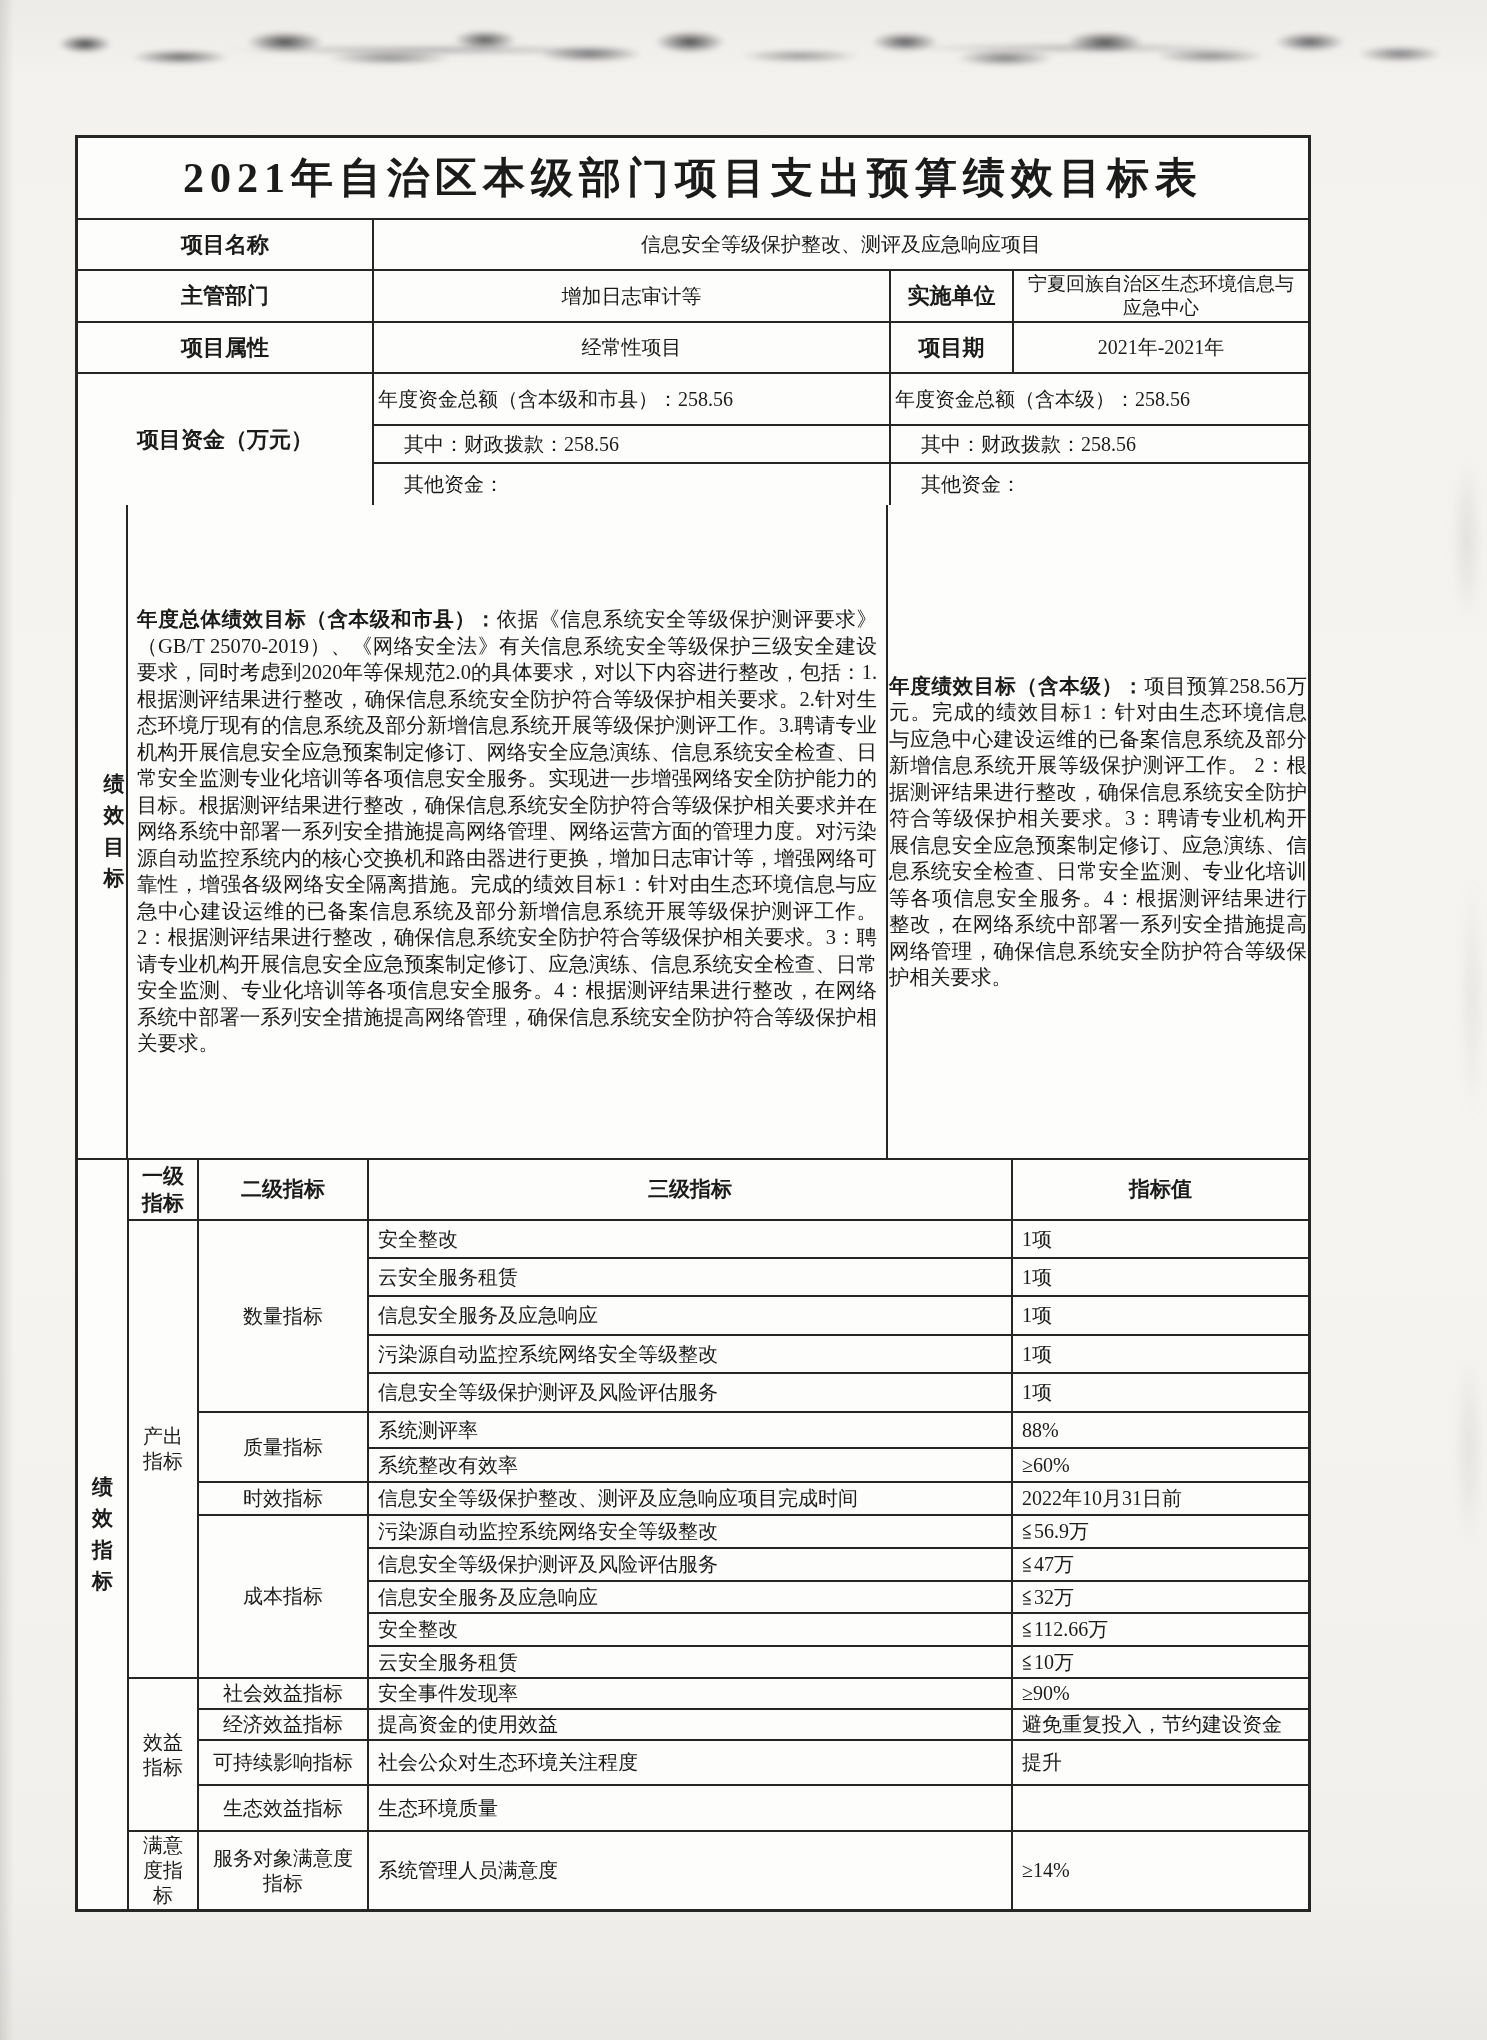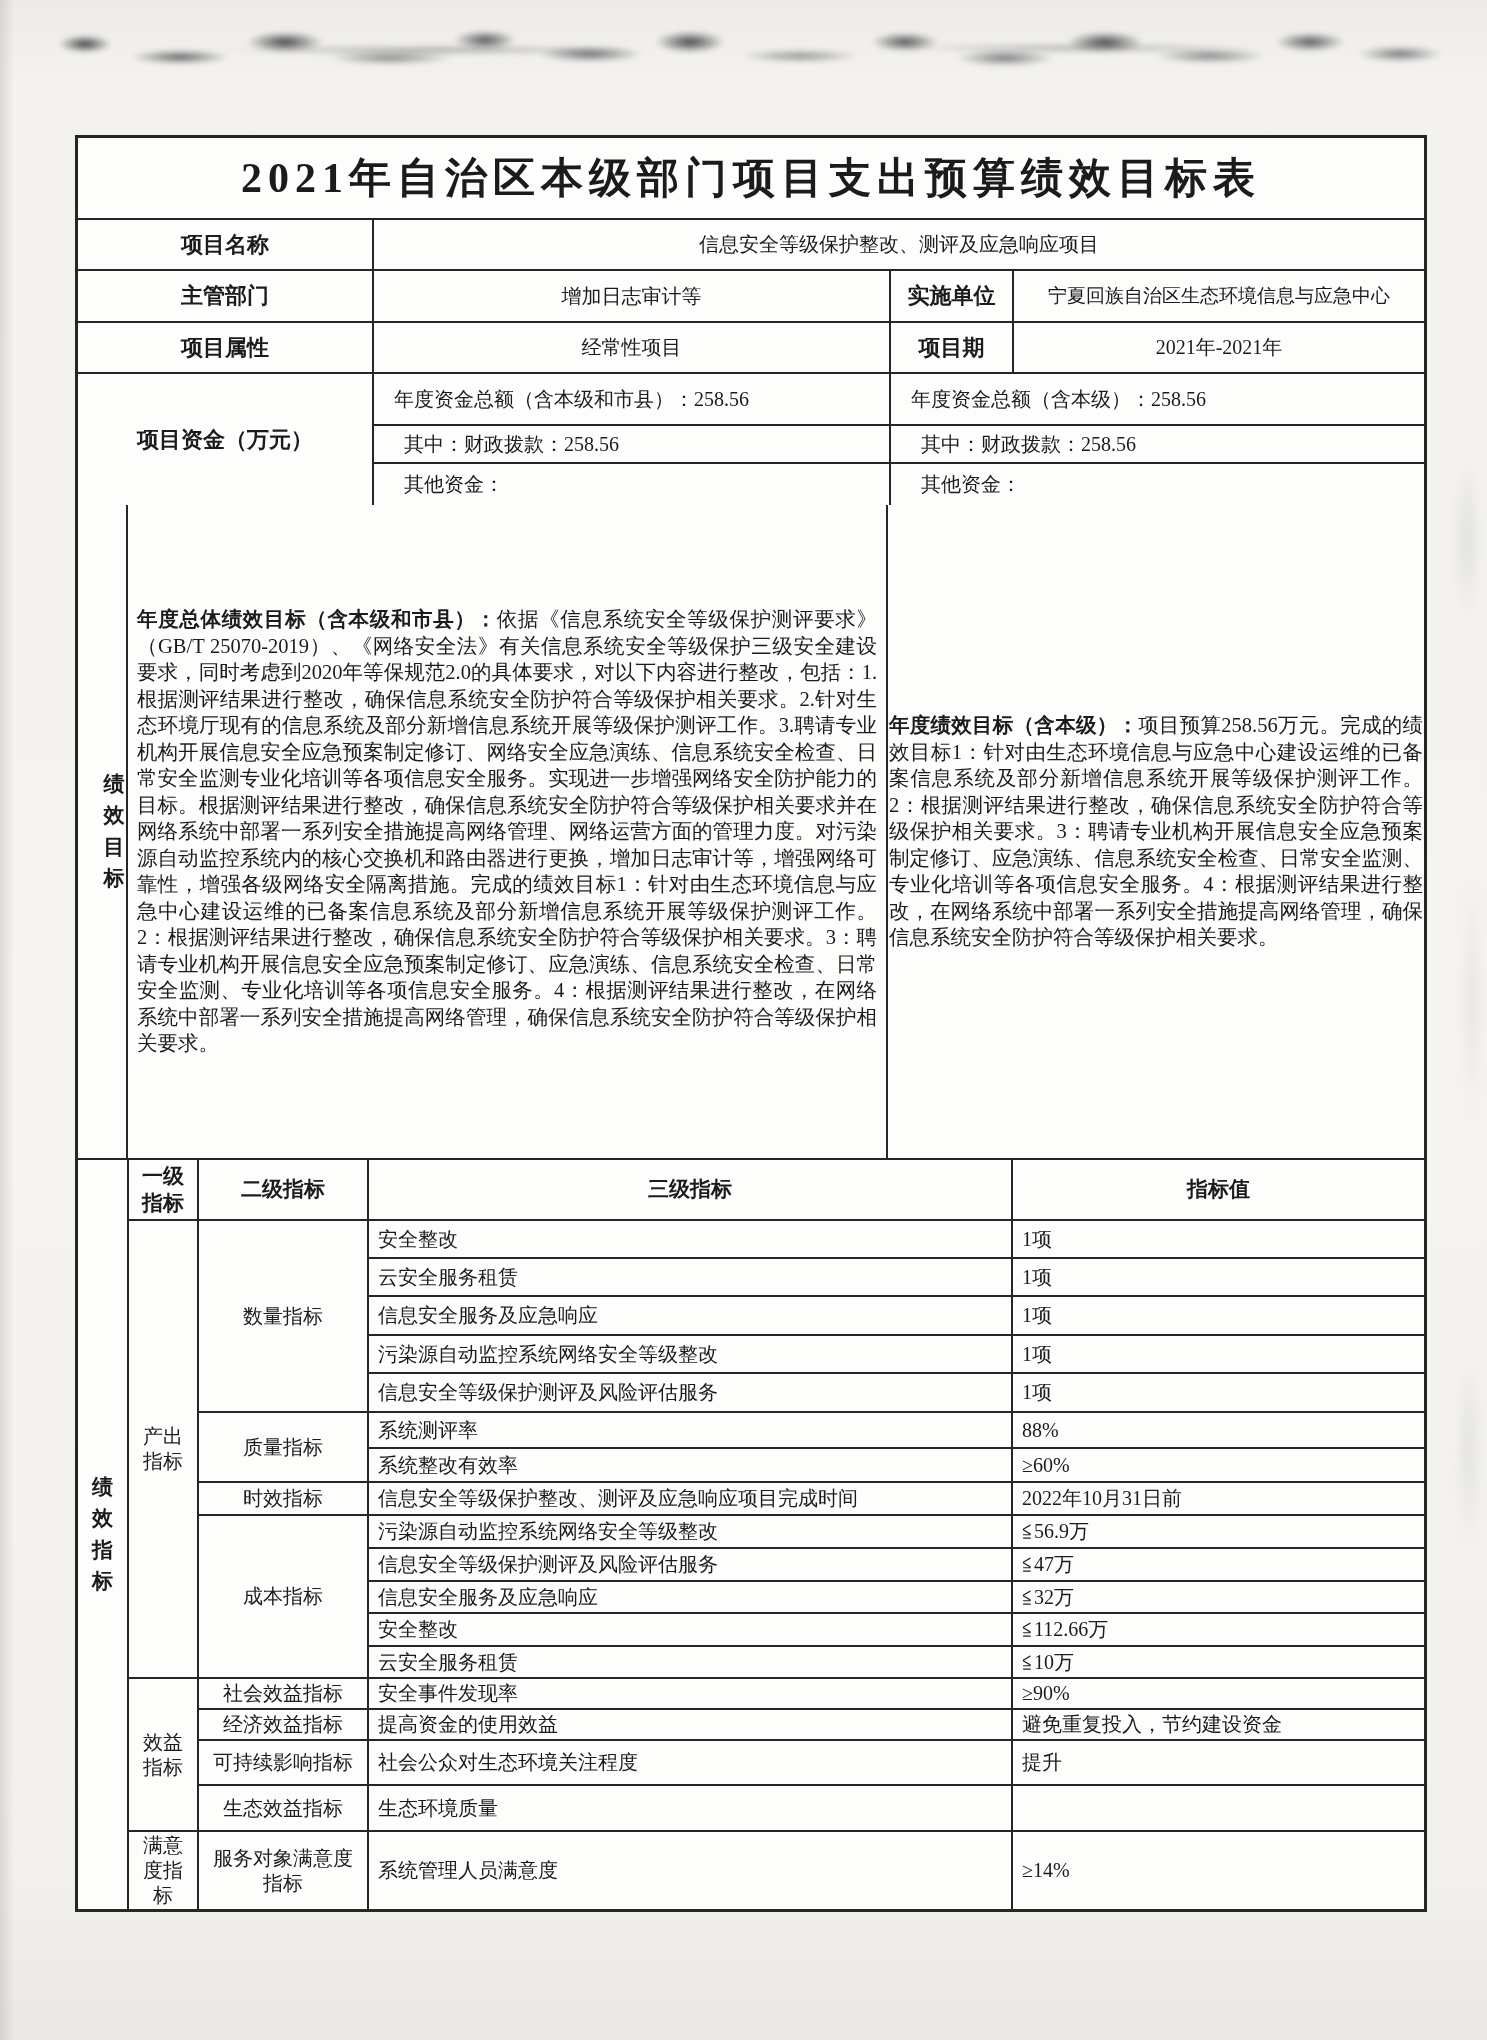--- a/index.html
+++ b/index.html
@@ -43,37 +43,37 @@
       radial-gradient(ellipse 14px 180px at 55px 700px, rgba(120,118,112,.14), transparent 70%),
       radial-gradient(ellipse 16px 140px at 52px 1150px,rgba(120,118,112,.16), transparent 70%);
   }
   .smudge-left{
     position:absolute;left:0;top:0;width:14px;height:2040px;
     background:linear-gradient(90deg,rgba(130,128,122,.22),transparent);
     pointer-events:none;
   }
 
   .sheet{
-    position:absolute;left:75px;top:135px;width:1352px;
+    position:absolute;left:75px;top:135px;width:1236px;
     background:#fdfdfc;
     border:3px solid #262626;
     box-sizing:border-box;
   }
   .title-row{
     height:80px;display:flex;align-items:center;justify-content:center;
     border-bottom:2px solid #262626;
     font-size:42px;font-weight:bold;letter-spacing:6px;white-space:nowrap;
   }
 
   table{border-collapse:collapse;width:100%;table-layout:fixed;border-style:hidden;}
   td{border:2px solid #262626;box-sizing:border-box;font-size:20px;line-height:1.25;
      overflow:hidden;padding:2px 8px;vertical-align:middle;}
   td.lbl{font-weight:bold;text-align:center;font-size:22px;}
   td.center{text-align:center;}
-  td.left{text-align:left;padding-left:20px;}
+  td.left{text-align:left;padding-left:4px;}
   td.indent{padding-left:30px;}
 
   
   .goals{height:655px;display:flex;border-bottom:2px solid #262626;box-sizing:border-box;}
   .gside{width:50px;flex:none;border-right:2px solid #262626;display:flex;
          align-items:center;justify-content:flex-end;box-sizing:border-box;}
   .vtext{display:inline-block;width:24px;word-break:break-all;line-height:1.5;
          font-weight:bold;font-size:21px;text-align:center;}
   .gleft{width:760px;flex:none;border-right:2px solid #262626;box-sizing:border-box;
          padding:0 9px;display:flex;align-items:center;}

